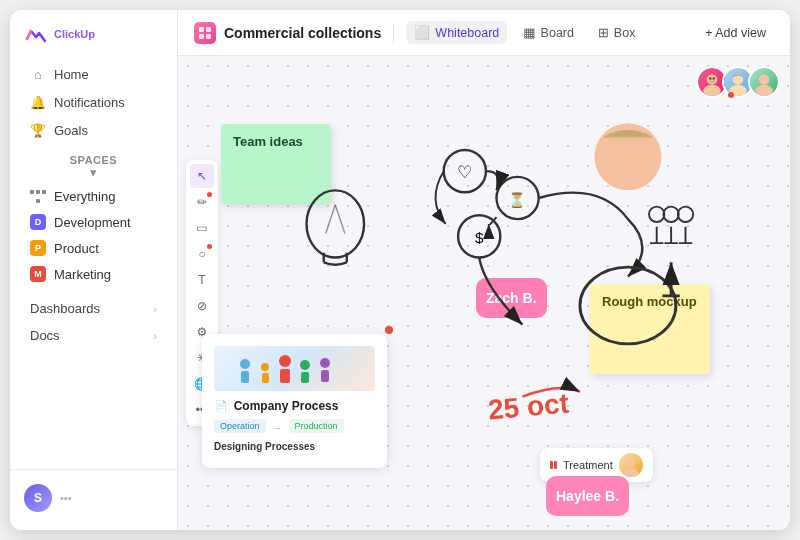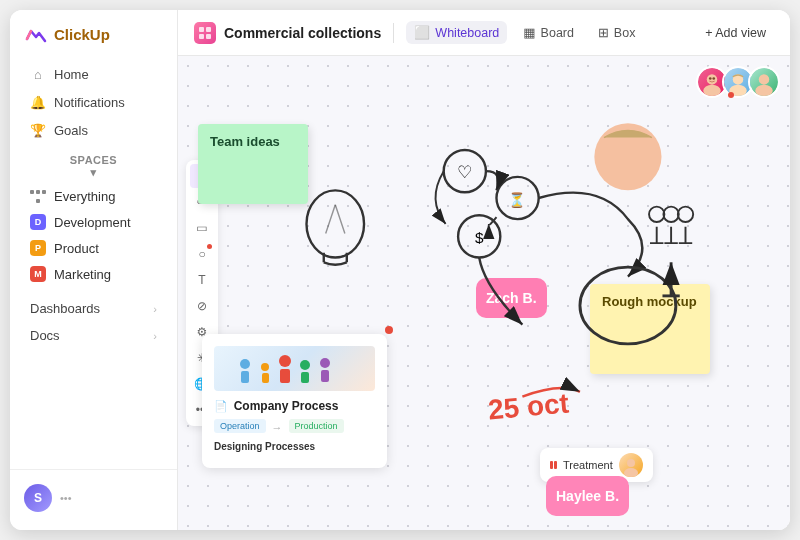--- a/index.html
+++ b/index.html
@@ -34,23 +34,23 @@
       display: flex;
       align-items: center;
       padding: 0 14px 14px;
       gap: 6px;
     }
     .logo-icon {
       width: 24px;
       height: 24px;
     }
     .logo-text {
-      font-size: 15px;
+      font-size: 11px;
       font-weight: 700;
-      color: #a16207;
+      color: #8b5cf6;
     }
     .sidebar-nav-item {
       display: flex;
       align-items: center;
       padding: 6px 14px;
       gap: 8px;
       cursor: pointer;
       font-size: 13px;
       color: #444;
       border-radius: 6px;
@@ -213,21 +213,21 @@
       font-size: 13px;
       font-weight: 600;
       box-shadow: 2px 3px 8px rgba(0,0,0,0.12);
     }
     .sticky-green {
       background: #b8f5c8;
       color: #1a4d2e;
       width: 110px;
       height: 80px;
       top: 68px;
-      left: 20px;
+      left: 43px;
     }
     .sticky-yellow {
       background: #fff3b0;
       color: #5a4a00;
       width: 120px;
       height: 90px;
       top: 228px;
       right: 80px;
     }
     

